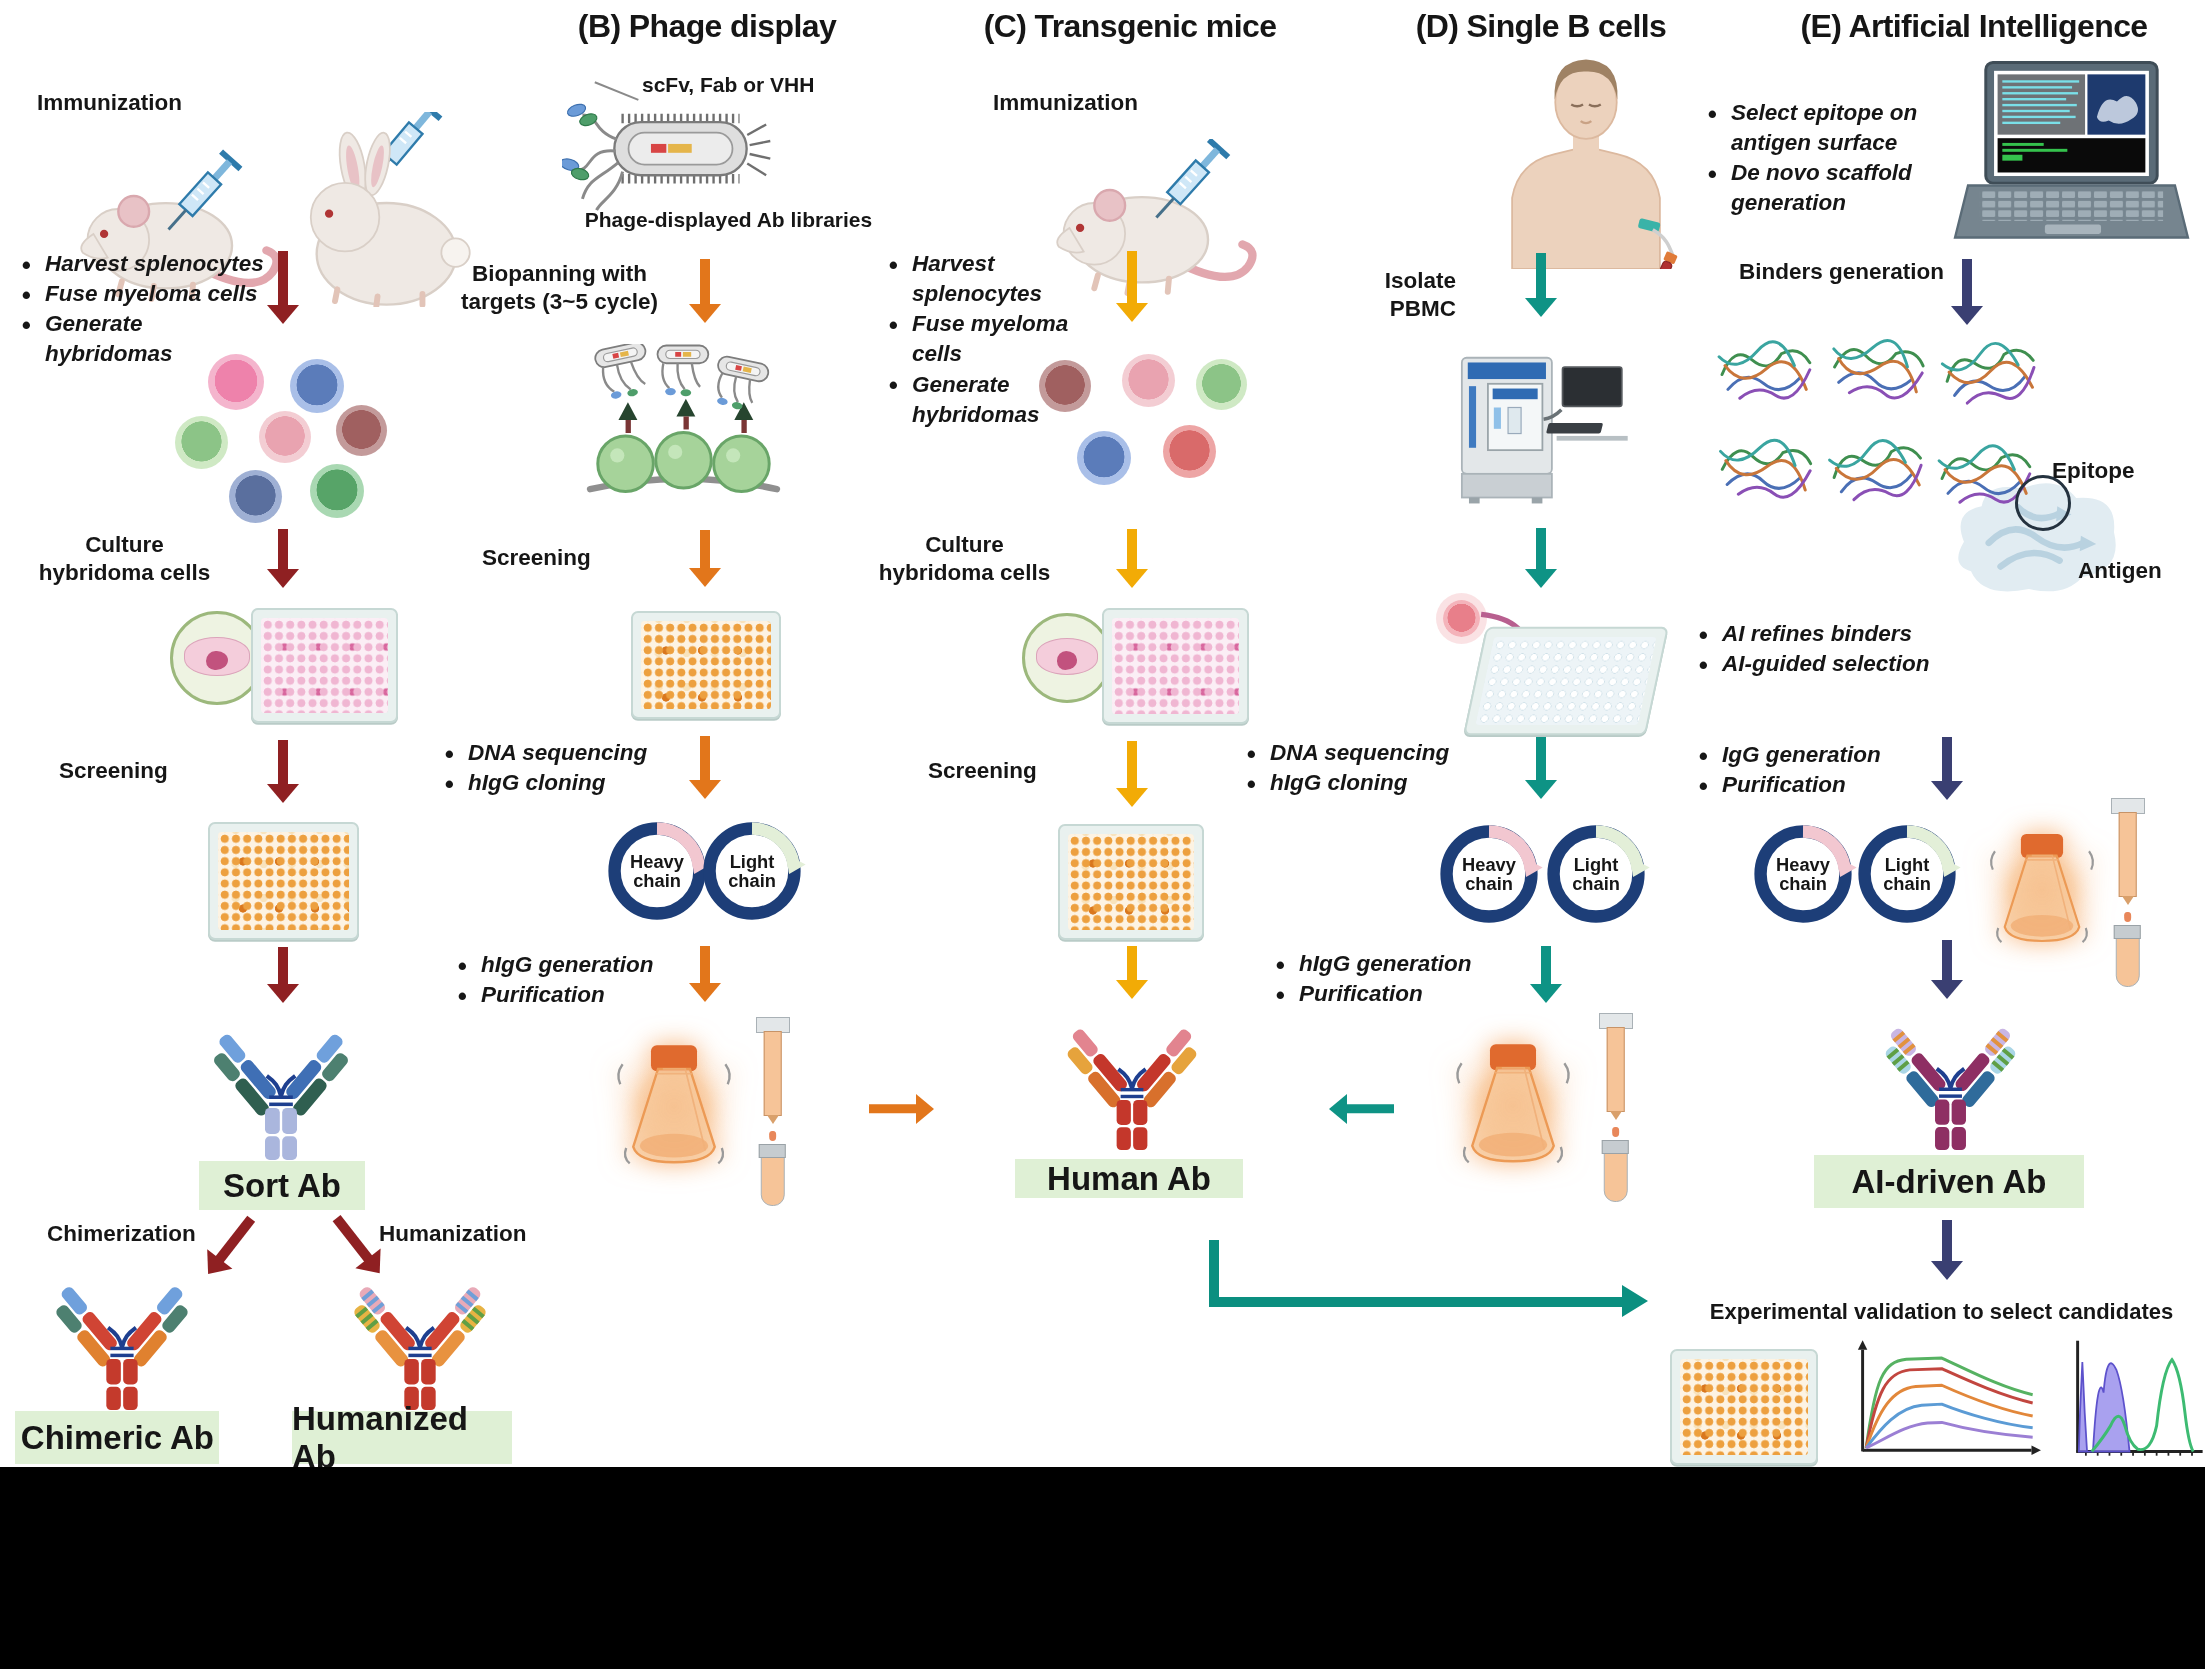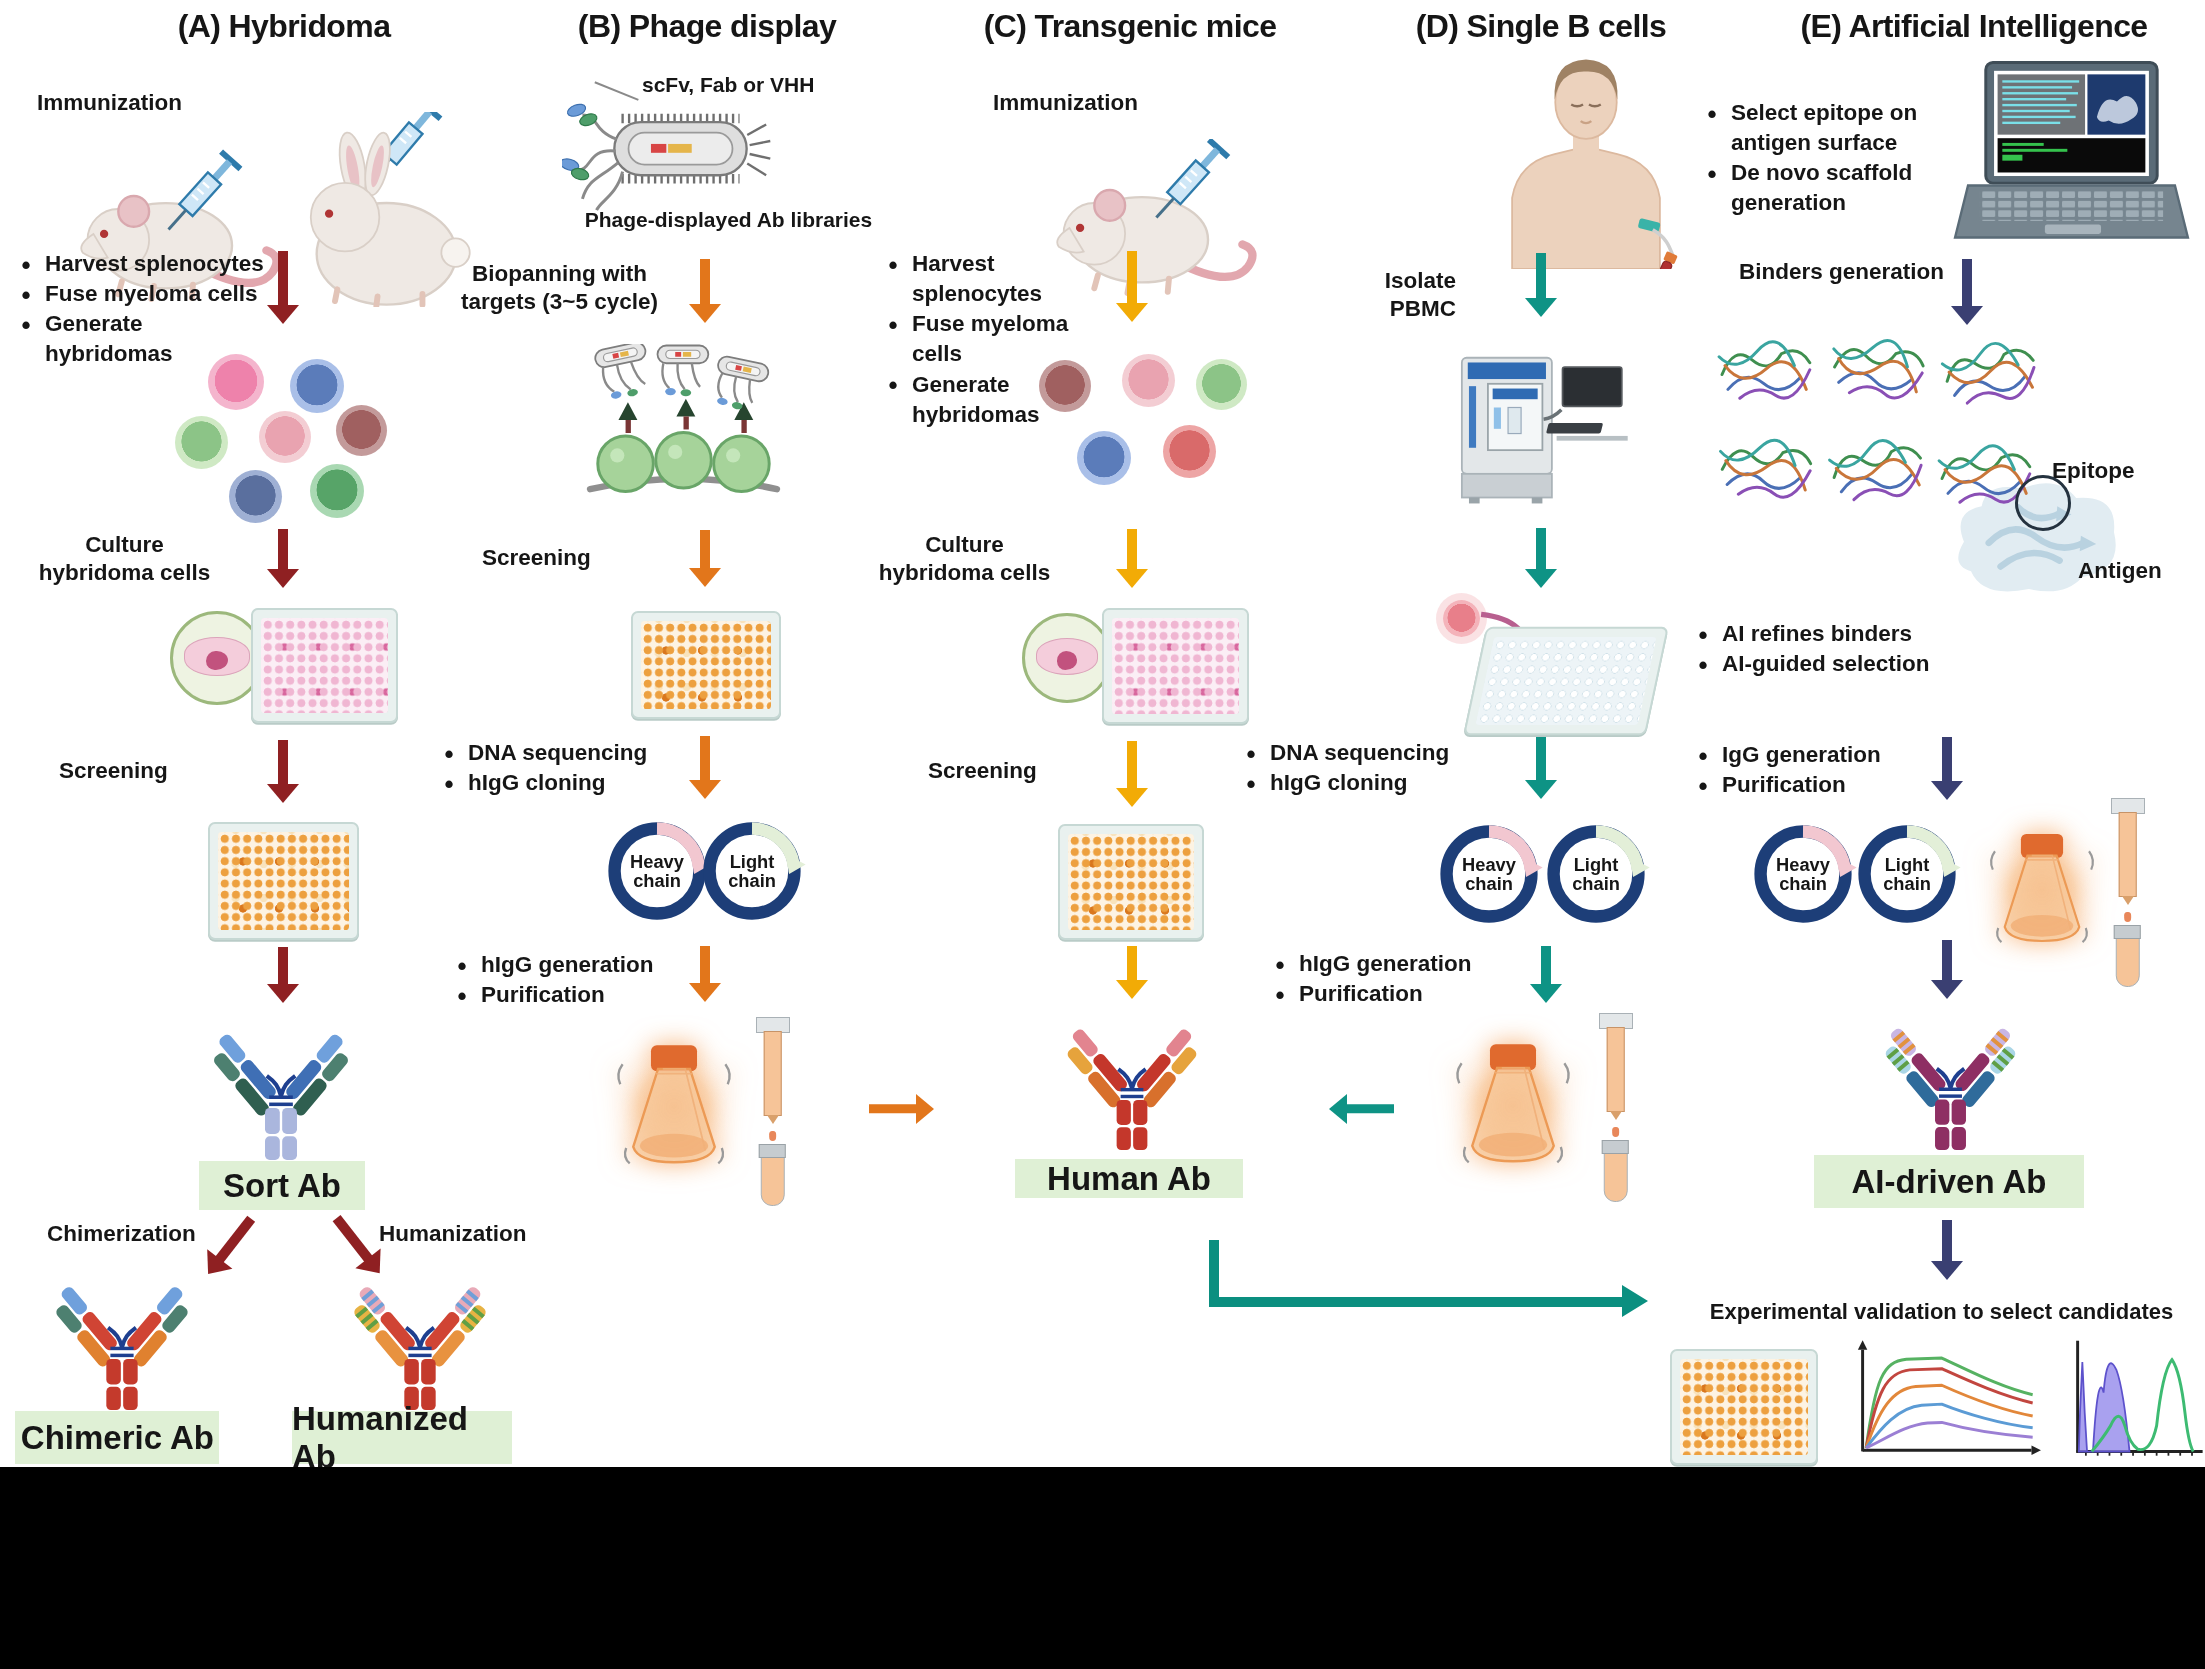--- a/index.html
+++ b/index.html
@@ -4,21 +4,21 @@
 <style>
   html,body{margin:0;padding:0;background:#000;}
   #fig{position:relative;width:2205px;height:1669px;background:#fff;overflow:hidden;
        font-family:"Liberation Sans",sans-serif;color:#161616;}
   .abs{position:absolute;}
   .hdr{position:absolute;font-size:32px;font-weight:bold;text-align:center;letter-spacing:-0.6px;}
   .lbl{position:absolute;font-size:22.5px;font-weight:bold;line-height:1.25;}
   .ctr{text-align:center;}
   .rgt{text-align:right;}
   .blist{position:absolute;list-style:none;margin:0;padding:0;font-size:22.5px;font-weight:bold;line-height:1.34;}
-  .blist li{position:relative;padding-left:27px;}
+  .blist li{position:relative;padding-left:27px;font-style:italic;}
   .blist li::before{content:"\2022";position:absolute;left:3.6px;top:-1.2px;font-size:1.15em;}
   .abox{position:absolute;background:#dff0d5;display:flex;align-items:center;justify-content:center;
         font-size:33px;font-weight:bold;}
   
   .arrv{position:absolute;width:33px;}
   .arrv::before{content:"";position:absolute;left:50%;transform:translateX(-50%);top:0;bottom:16.6px;width:10px;background:var(--c);}
   .arrv::after{content:"";position:absolute;left:50%;transform:translateX(-50%);bottom:0;width:0;height:0;
                border-left:16px solid transparent;border-right:16px solid transparent;border-top:19px solid var(--c);}
   .arrh{position:absolute;height:31px;}
   .arrh::before{content:"";position:absolute;top:50%;transform:translateY(-50%);height:9.5px;background:var(--c);}
@@ -60,21 +60,20 @@
   .pcol .mtube{position:absolute;left:50%;transform:translateX(-50%);top:128px;width:22.5px;height:59px;background:#f6c498;border:1.2px solid #a9b1b6;border-radius:2.4px 2.4px 11.2px 11.2px;}
   .pcol .mcap{position:absolute;left:-2.4px;top:-2.4px;right:-2.4px;height:12px;background:#c6ccd0;border:1.2px solid #9aa2a7;}
   .glow{filter:drop-shadow(0 0 13px rgba(243,150,70,.75));}
   #blackband{position:absolute;left:0;width:2205px;background:#000;}
 </style>
 </head>
 <body>
 
 <div id="fig">
 
-  <div class="hdr" style="left:77px;top:8.3px;width:414px;">(A) Hybridoma</div>
   <div class="hdr" style="left:920px;top:8.3px;width:420px;">(C) Transgenic mice</div>
   <div class="hdr" style="left:503px;top:8.3px;width:408px;">(B) Phage display</div>
   <div class="hdr" style="left:1340px;top:8.3px;width:402px;">(D) Single B cells</div>
   <div class="hdr" style="left:1746px;top:8.3px;width:456px;">(E) Artificial Intelligence</div>
 
   <div class="lbl" style="left:37px;top:89px;width:189px;">Immunization</div>
 
   <svg class="abs" style="left:65px;top:145px;" width="231" height="160" viewBox="0 0 390 270">
     <path d="M225,205 Q320,255 350,215 Q368,188 340,178" stroke="#e2a7ae" stroke-width="14" fill="none" stroke-linecap="round"></path>
     <ellipse cx="170" cy="170" rx="112" ry="72" fill="#efe9e4" stroke="#d9cfc7" stroke-width="4"></ellipse>

